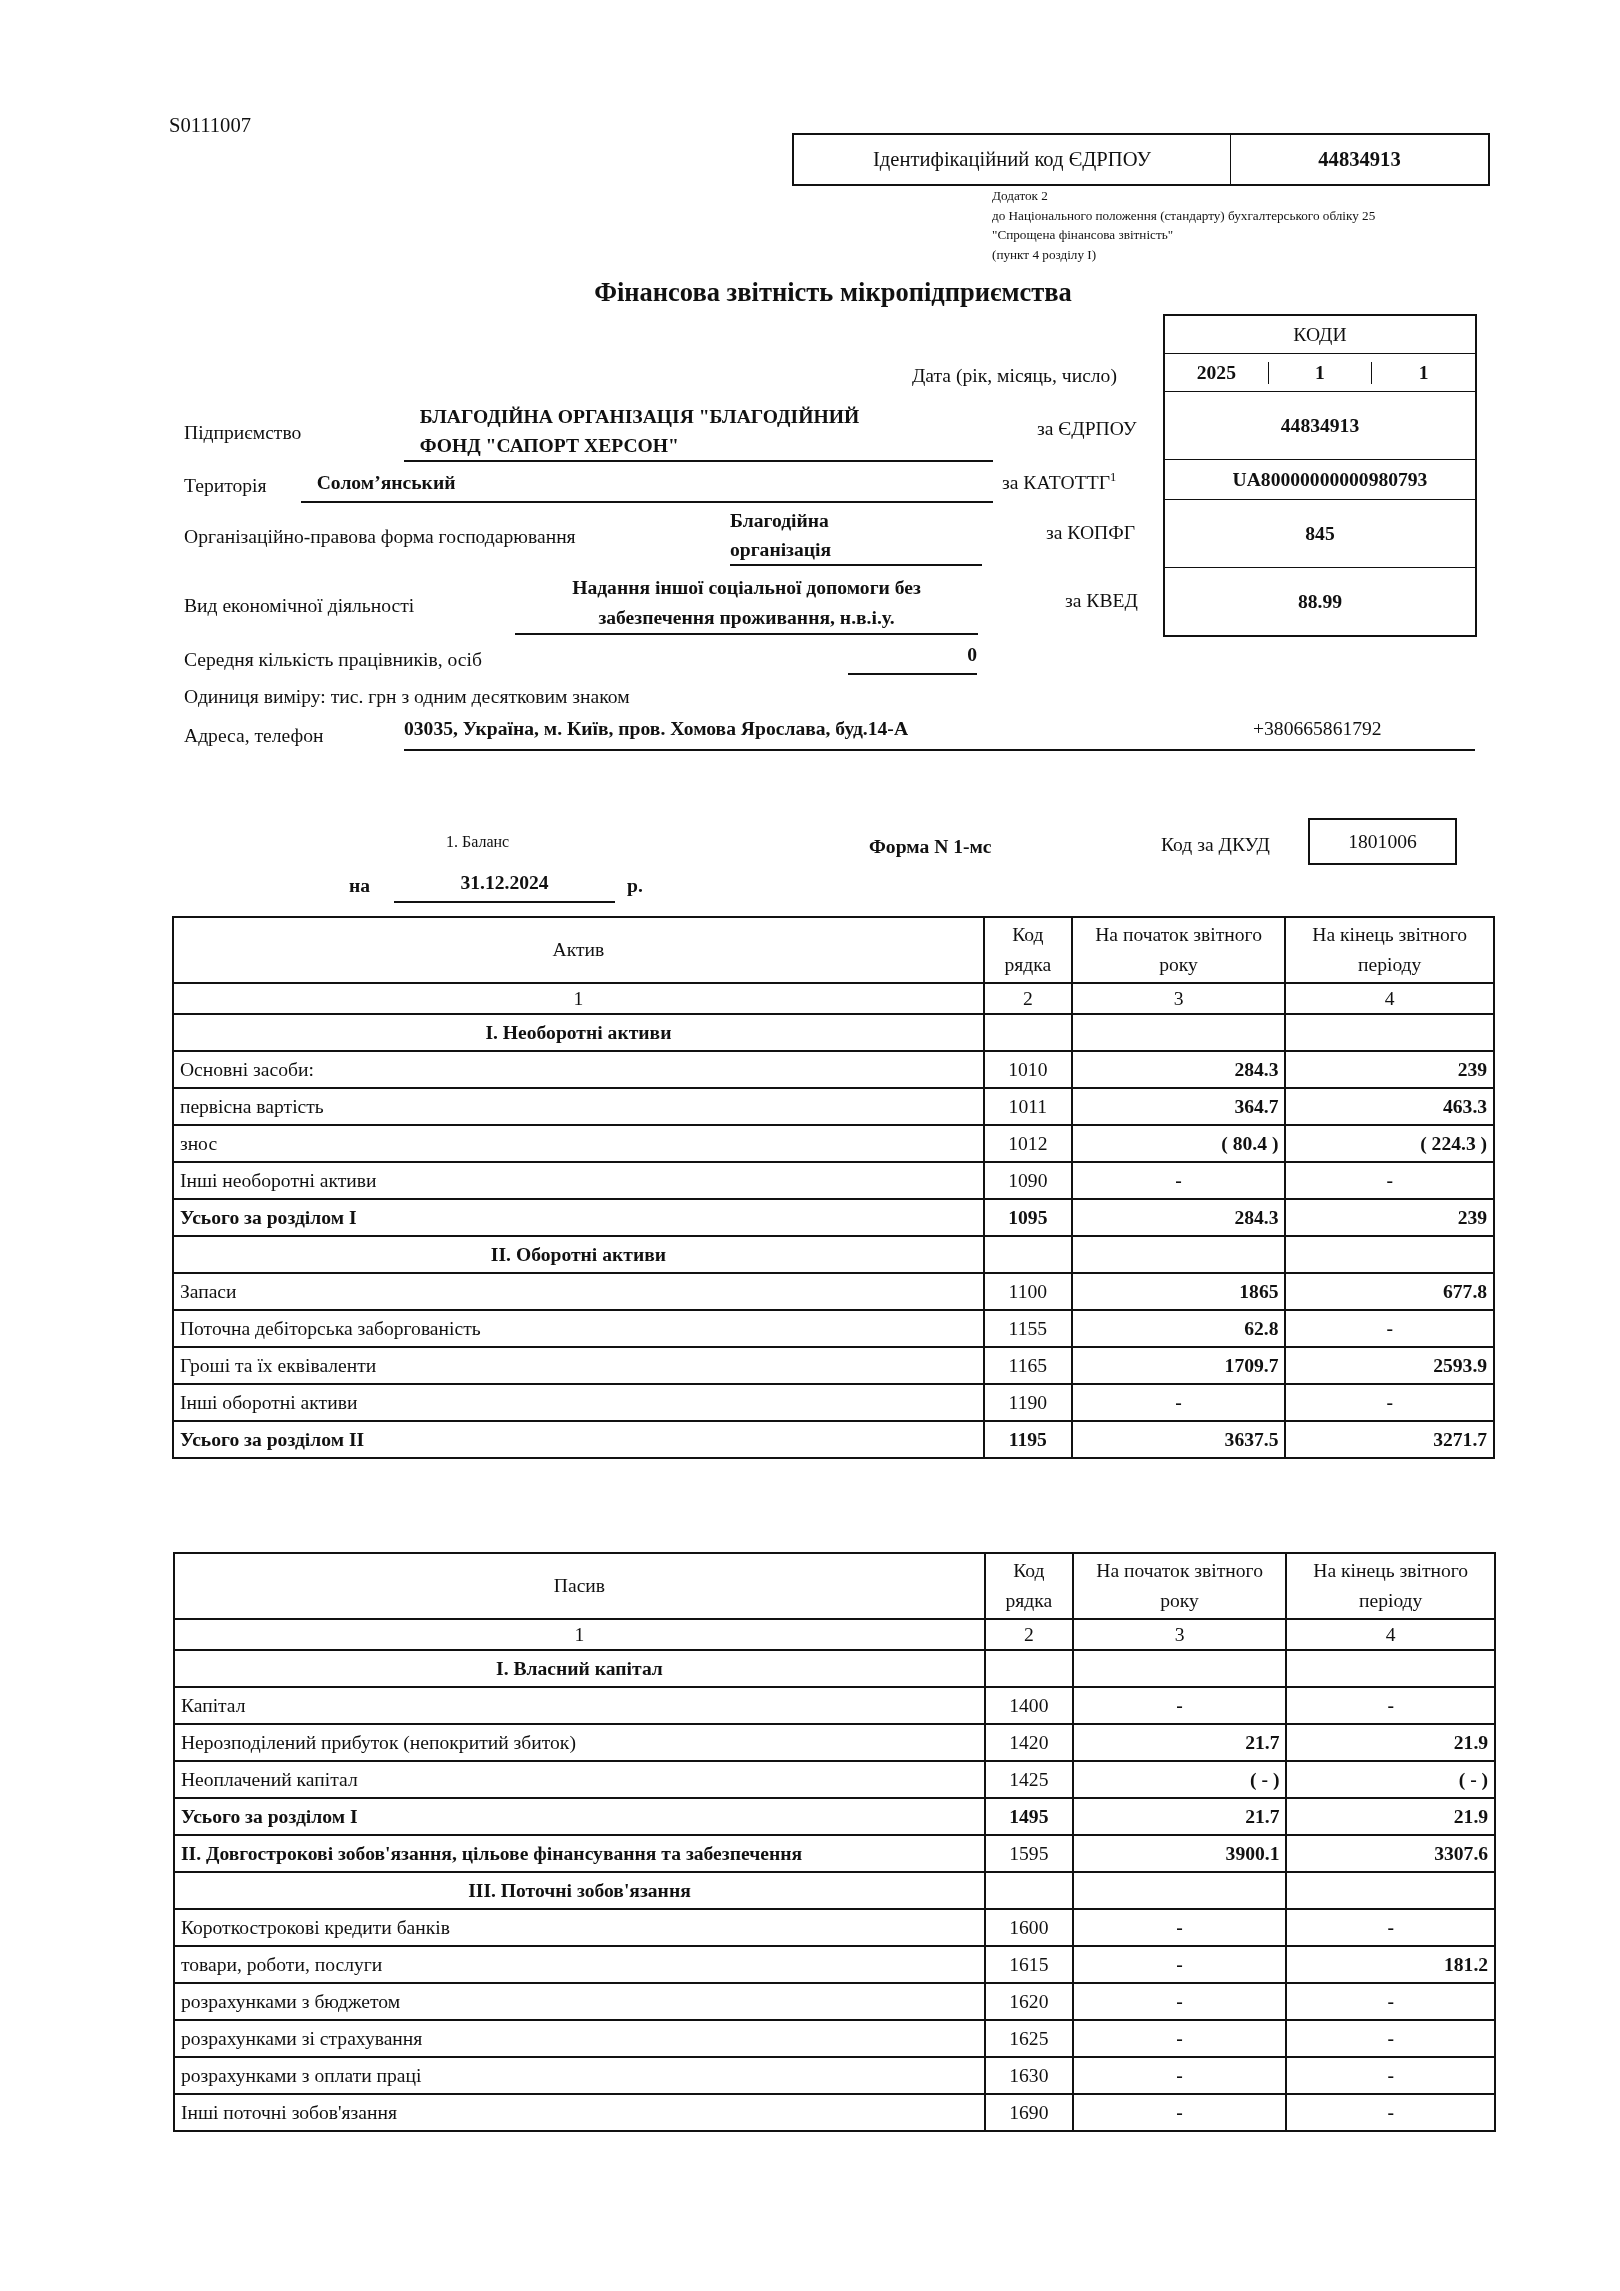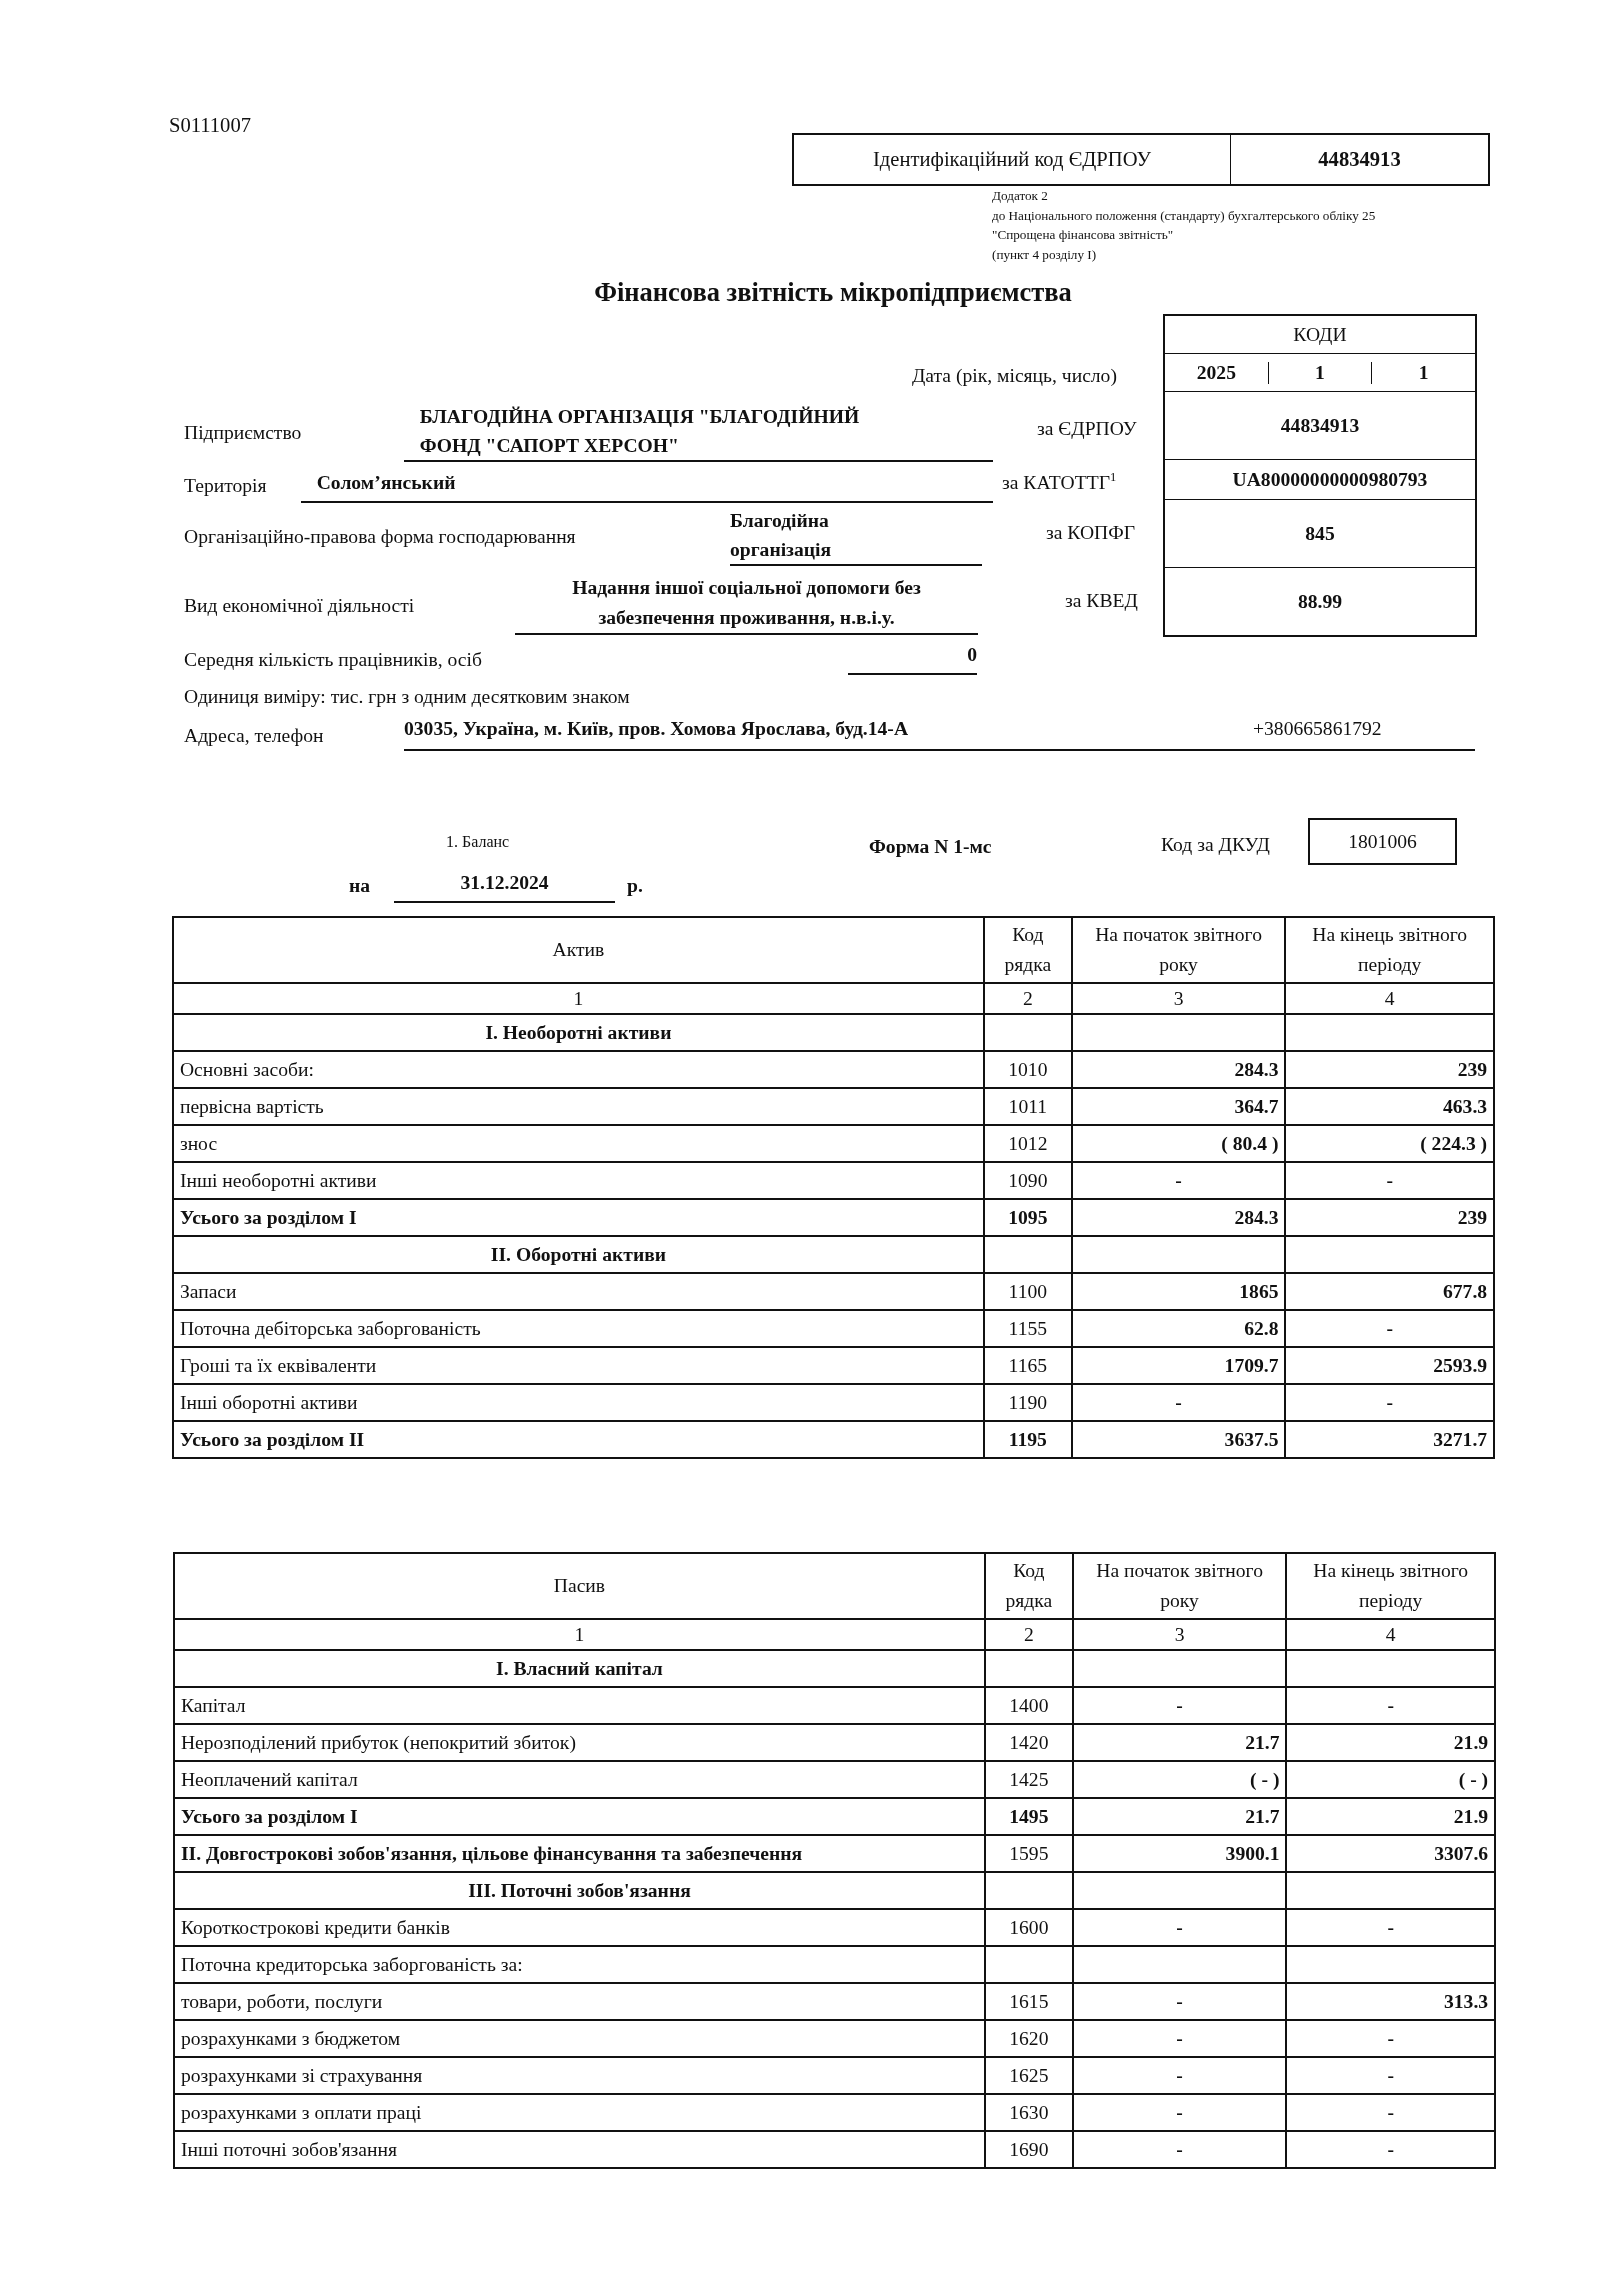--- a/index.html
+++ b/index.html
@@ -267,30 +267,24 @@
         <td></td>
         <td></td>
       </tr>
   <tr>
         <td>Короткострокові кредити банків</td>
         <td class="code">1600</td>
         <td class="dash">-</td>
         <td class="dash">-</td>
       </tr>
   <tr>
-        <td>Поточна кредиторська заборгованість за:</td>
-        <td></td>
-        <td></td>
-        <td></td>
-      </tr>
-  <tr>
         <td>товари, роботи, послуги</td>
         <td class="code">1615</td>
         <td class="dash">-</td>
-        <td class="num">313.3</td>
+        <td class="num">181.2</td>
       </tr>
   <tr>
         <td>розрахунками з бюджетом</td>
         <td class="code">1620</td>
         <td class="dash">-</td>
         <td class="dash">-</td>
       </tr>
   <tr>
         <td>розрахунками зі страхування</td>
         <td class="code">1625</td>

